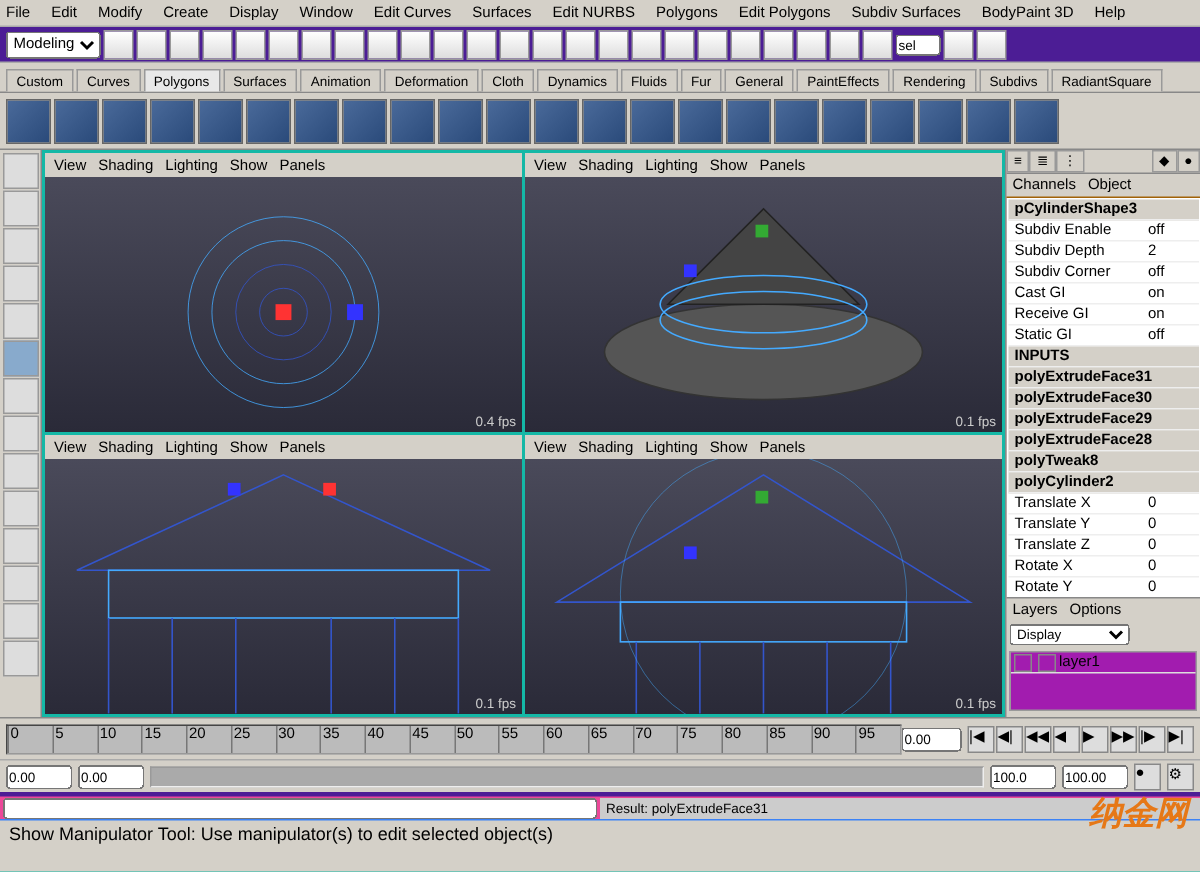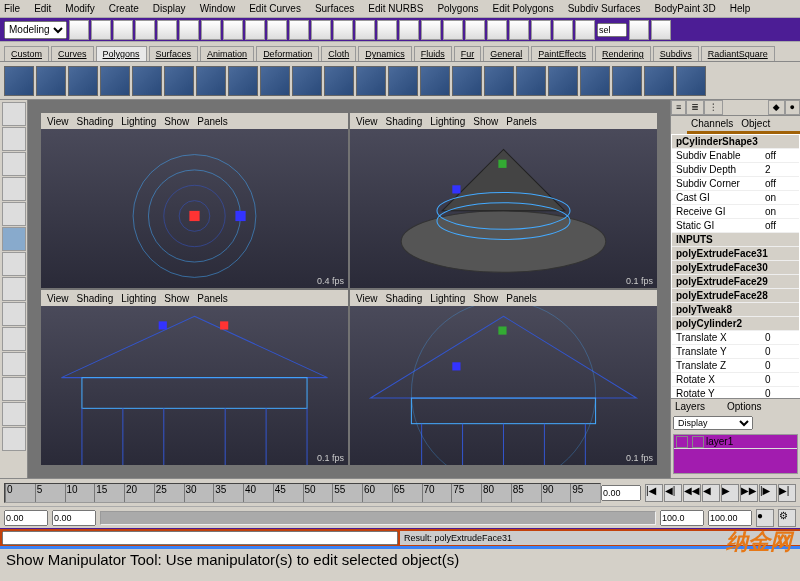--- a/index.html
+++ b/index.html
@@ -2,62 +2,62 @@
 <html><head>
 <meta charset="utf-8">
 <style>
 *{box-sizing:border-box;margin:0;padding:0;font-family:Tahoma,sans-serif;font-size:10px;}
 body{background:#d4d0c8;width:800px;height:581px;overflow:hidden;position:relative;}
 .menubar{background:#d4d0c8;height:18px;display:flex;align-items:center;padding:0 4px;gap:14px;border-bottom:1px solid #aaa;}
 .menubar span{cursor:default;}
 .toolbar1{height:24px;background:#4c1d95;display:flex;align-items:center;padding:0 4px;gap:2px;border-bottom:1px solid #aaa;}
 .toolbar1 select{font-size:10px;height:18px;}
 .tbtn{width:20px;height:20px;border:1px solid #999;background:linear-gradient(#fff,#ddd);display:inline-block;}
-.tabbar{height:20px;background:#d4d0c8;display:flex;align-items:flex-end;padding:0 4px;gap:2px;border-bottom:1px solid #888;text-decoration:underline;}
+.tabbar{height:20px;background:#d4d0c8;display:flex;align-items:flex-end;padding:0 4px;gap:2px;border-bottom:1px solid #888;}
 .tab{padding:2px 6px;background:#d4d0c8;border:1px solid #999;border-bottom:none;font-size:9px;}
 .tab.active{background:#e8e8e8;}
 .shelf{height:38px;background:#d4d0c8;display:flex;align-items:center;padding:2px 4px;gap:2px;border-bottom:1px solid #888;overflow:hidden;}
 .shelficon{width:30px;height:30px;background:linear-gradient(135deg,#4a6a9a,#2a4a7a);border:1px solid #666;flex-shrink:0;}
 .main{display:flex;height:378px;}
 .leftbar{width:28px;background:#d4d0c8;border-right:1px solid #888;display:flex;flex-direction:column;gap:1px;padding:2px;}
 .ltool{width:24px;height:24px;border:1px solid #999;background:#ddd;}
-.viewports{flex:1;display:grid;grid-template-columns:1fr 1fr;grid-template-rows:1fr 1fr;gap:2px;background:#737373;padding:13px;}
+.viewports{flex:1;display:grid;grid-template-columns:1fr 1fr;grid-template-rows:1fr 1fr;gap:2px;background:#14b8a6;padding:2px;}
 .viewport{background:#3a3a4a;position:relative;display:flex;flex-direction:column;}
 .vpmenu{height:16px;background:#d4d0c8;display:flex;align-items:center;gap:8px;padding:0 6px;font-size:9px;}
 .vpcanvas{flex:1;background:linear-gradient(#4a4a5a,#2a2a38);position:relative;overflow:hidden;}
 .fps{position:absolute;bottom:2px;right:4px;color:#ccc;font-size:9px;}
 .wireframe{position:absolute;inset:0;}
 .right{width:130px;background:#d4d0c8;border-left:1px solid #888;display:flex;flex-direction:column;font-size:9px;}
 .rtabs{height:16px;display:flex;border-bottom:1px solid #888;}
 .rtab{padding:1px 4px;border:1px solid #999;font-size:9px;}
-.chanhead{display:flex;padding:2px 4px;border-bottom:3px solid #a16207;margin-left:16px;}
+.chanhead{display:flex;padding:2px 4px;border-bottom:1px solid #a16207;}
 .chanhead span{margin-right:8px;}
 .chlist{flex:1;overflow:auto;background:#fff;padding:1px;}
 .chrow{display:flex;justify-content:space-between;padding:1px 4px;border-bottom:1px solid #eee;}
 .chrow.bold{font-weight:bold;background:#d4d0c8;}
 .chrow .v{width:30px;text-align:left;}
 .layers{border-top:1px solid #888;height:80px;}
-.laytabs{display:flex;padding:2px 4px;gap:22px;}
+.laytabs{display:flex;padding:2px 4px;gap:8px;}
 .laysel{padding:2px;}
 .laysel select{width:80px;font-size:9px;}
 .laylist{background:#a21caf;margin:2px;border:1px solid #999;height:40px;}
 .layrow{display:flex;align-items:center;height:14px;border-bottom:1px solid #ddd;}
 .layrow .sw{width:12px;height:12px;border:1px solid #888;margin:0 2px;}
 .timeline{height:28px;background:#d4d0c8;border-top:1px solid #888;display:flex;align-items:center;padding:0 4px;}
 .ruler{flex:1;height:20px;background:#bbb;border:1px inset #999;position:relative;display:flex;font-size:8px;}
 .tick{flex:1;border-left:1px solid #777;padding-left:1px;}
 .playctrl{display:flex;gap:1px;margin-left:4px;}
 .pbtn{width:18px;height:18px;border:1px solid #888;background:#ddd;}
 .rangebar{height:22px;background:#d4d0c8;display:flex;align-items:center;padding:0 4px;gap:4px;border-top:1px solid #aaa;}
 .rangebar input{width:44px;font-size:9px;height:16px;}
 .slider{flex:1;height:14px;background:#aaa;border:1px inset;}
-.cmdline{height:18px;background:#c2410c;display:flex;align-items:center;border-top:1px solid #4c1d95;}
+.cmdline{height:18px;background:#ec4899;display:flex;align-items:center;border-top:3px solid #4c1d95;}
 .cmdline input{flex:1;height:14px;font-size:9px;margin:0 2px;}
 .result{flex:1;background:#ccc;height:14px;padding:0 4px;font-size:9px;line-height:14px;}
-.helpline{height:18px;background:#d4d0c8;padding:2px 6px;font-size:15px;border-top:3px solid #3b82f6;}
+.helpline{height:18px;background:#d4d0c8;padding:2px 6px;font-size:12px;border-top:1px solid #3b82f6;}
 .watermark{position:absolute;right:8px;bottom:24px;font-size:22px;font-weight:bold;color:#e67817;font-style:italic;pointer-events:none;}
 .timefield{width:40px;font-size:9px;height:16px;}
 </style>
 </head>
 <body>
 
 <div class="menubar">
   <span>File</span>
   <span>Edit</span>
   <span>Modify</span>

